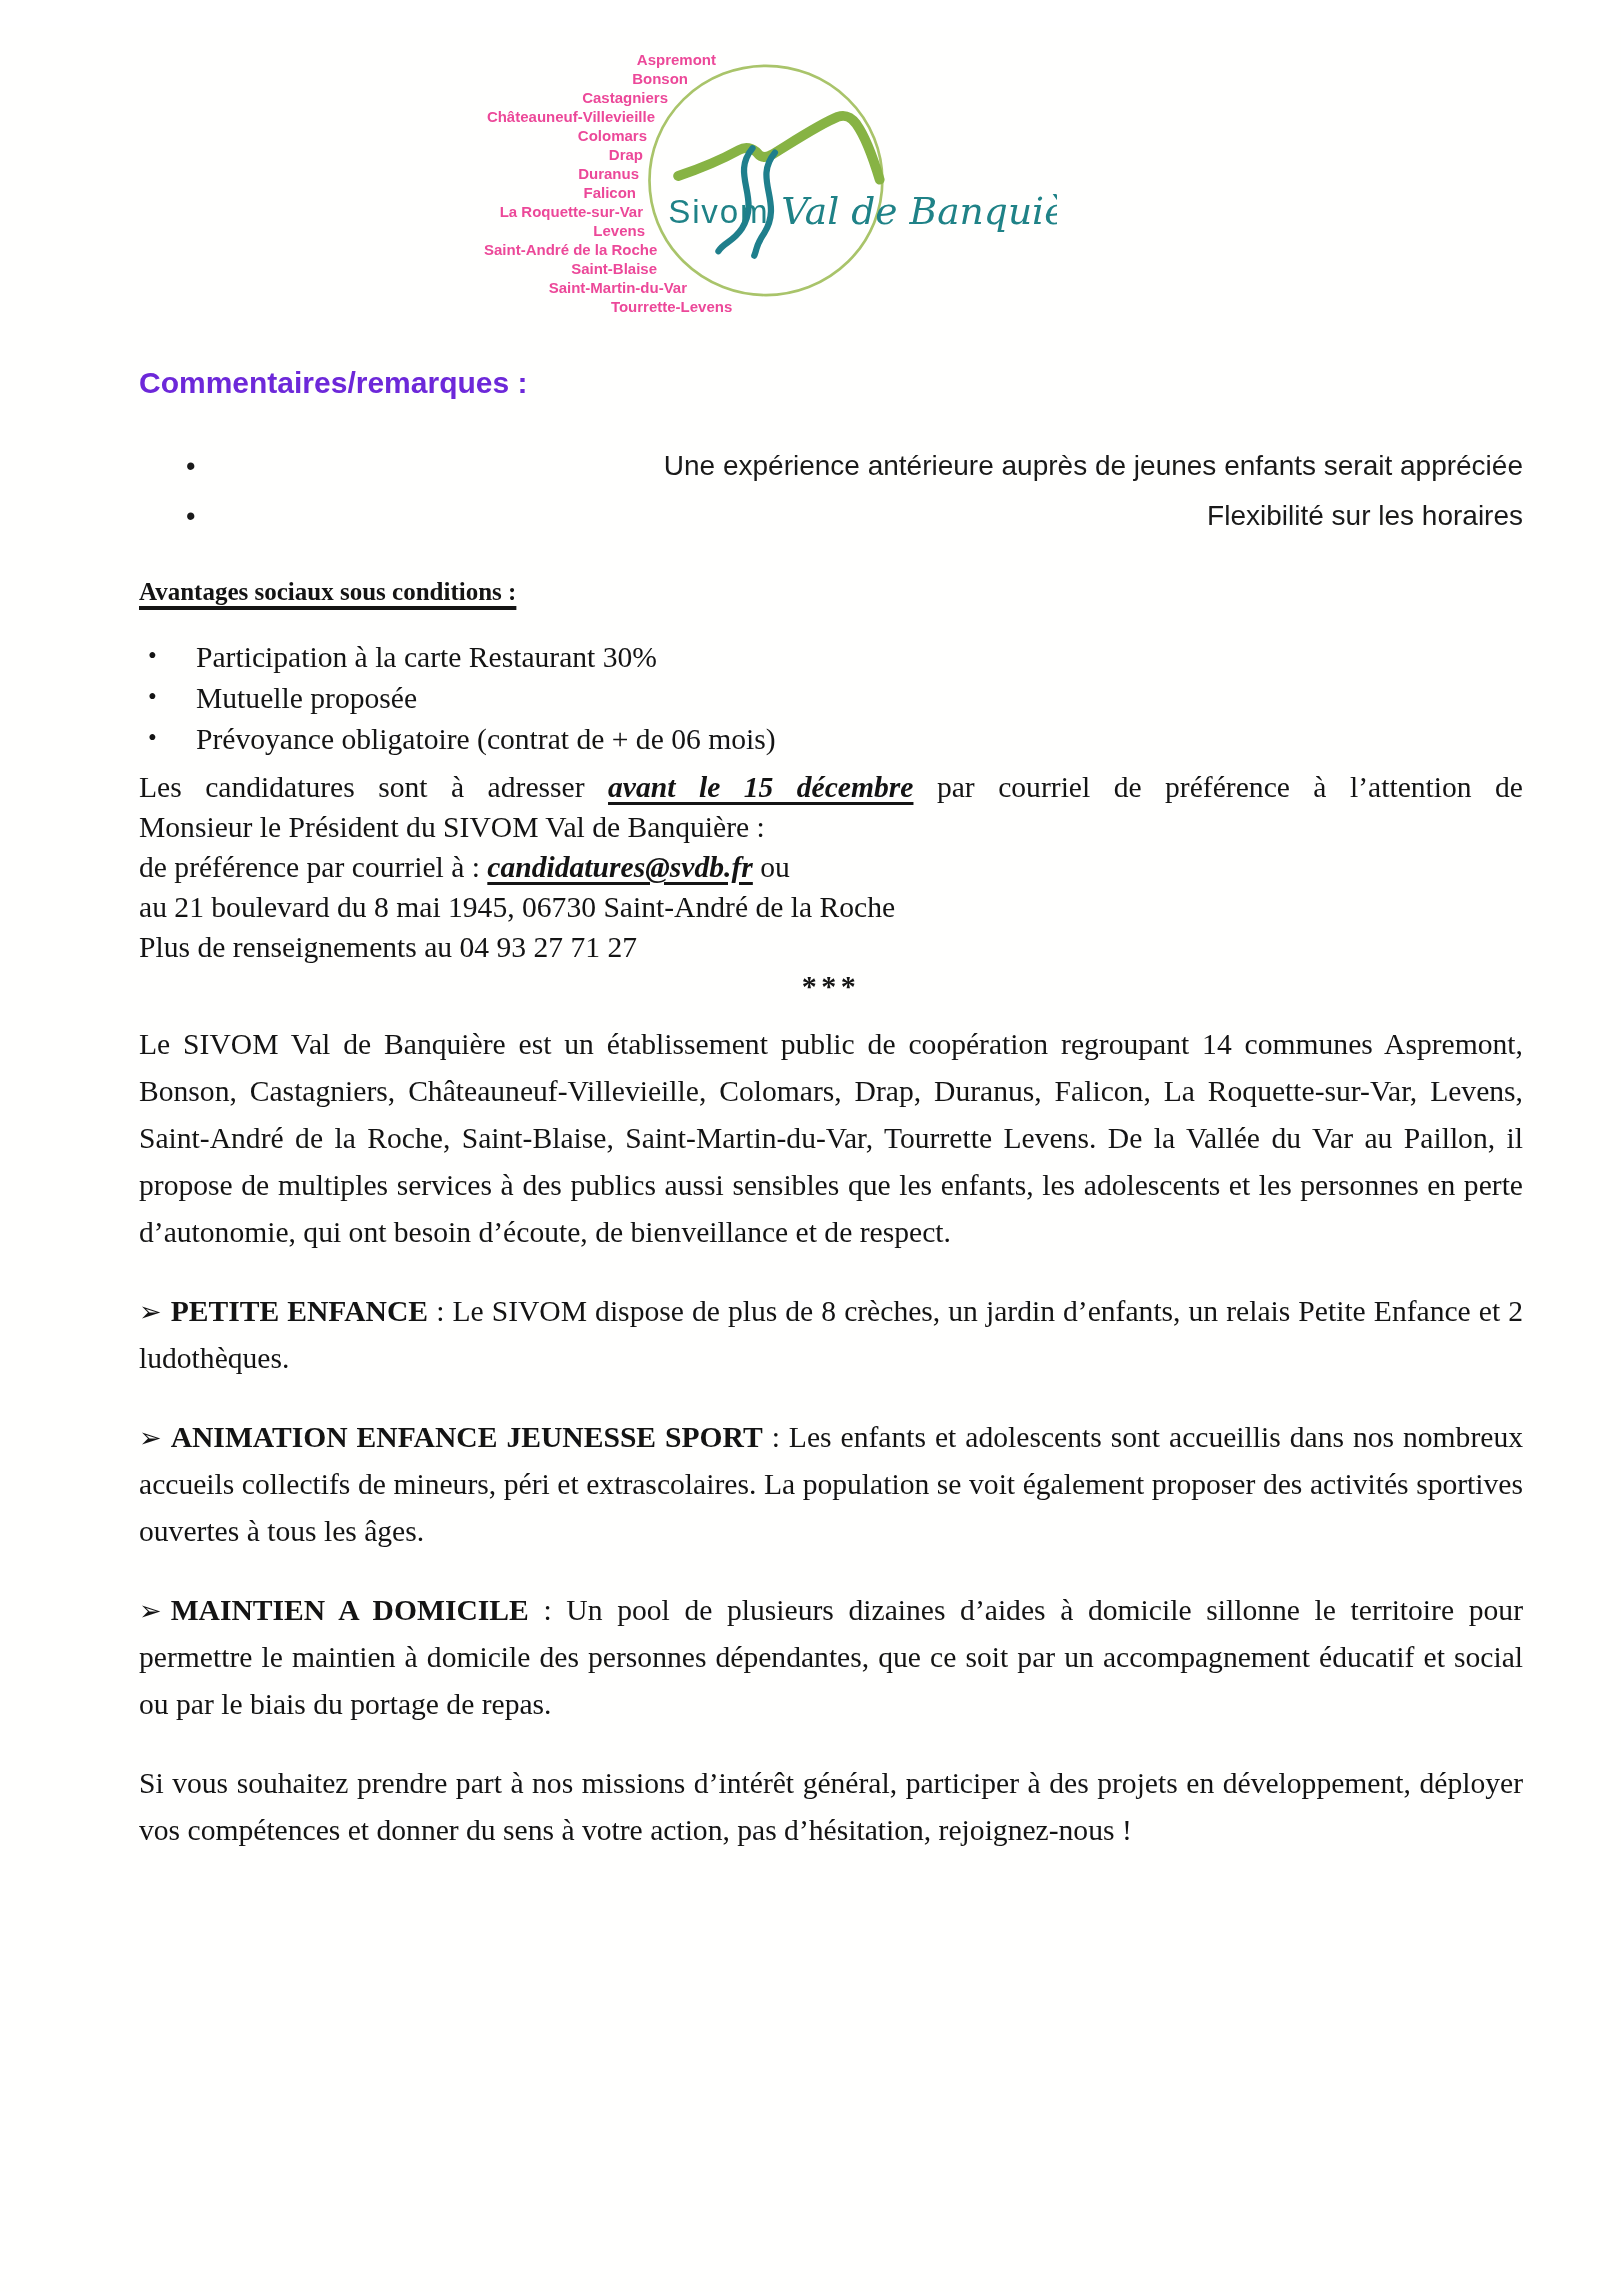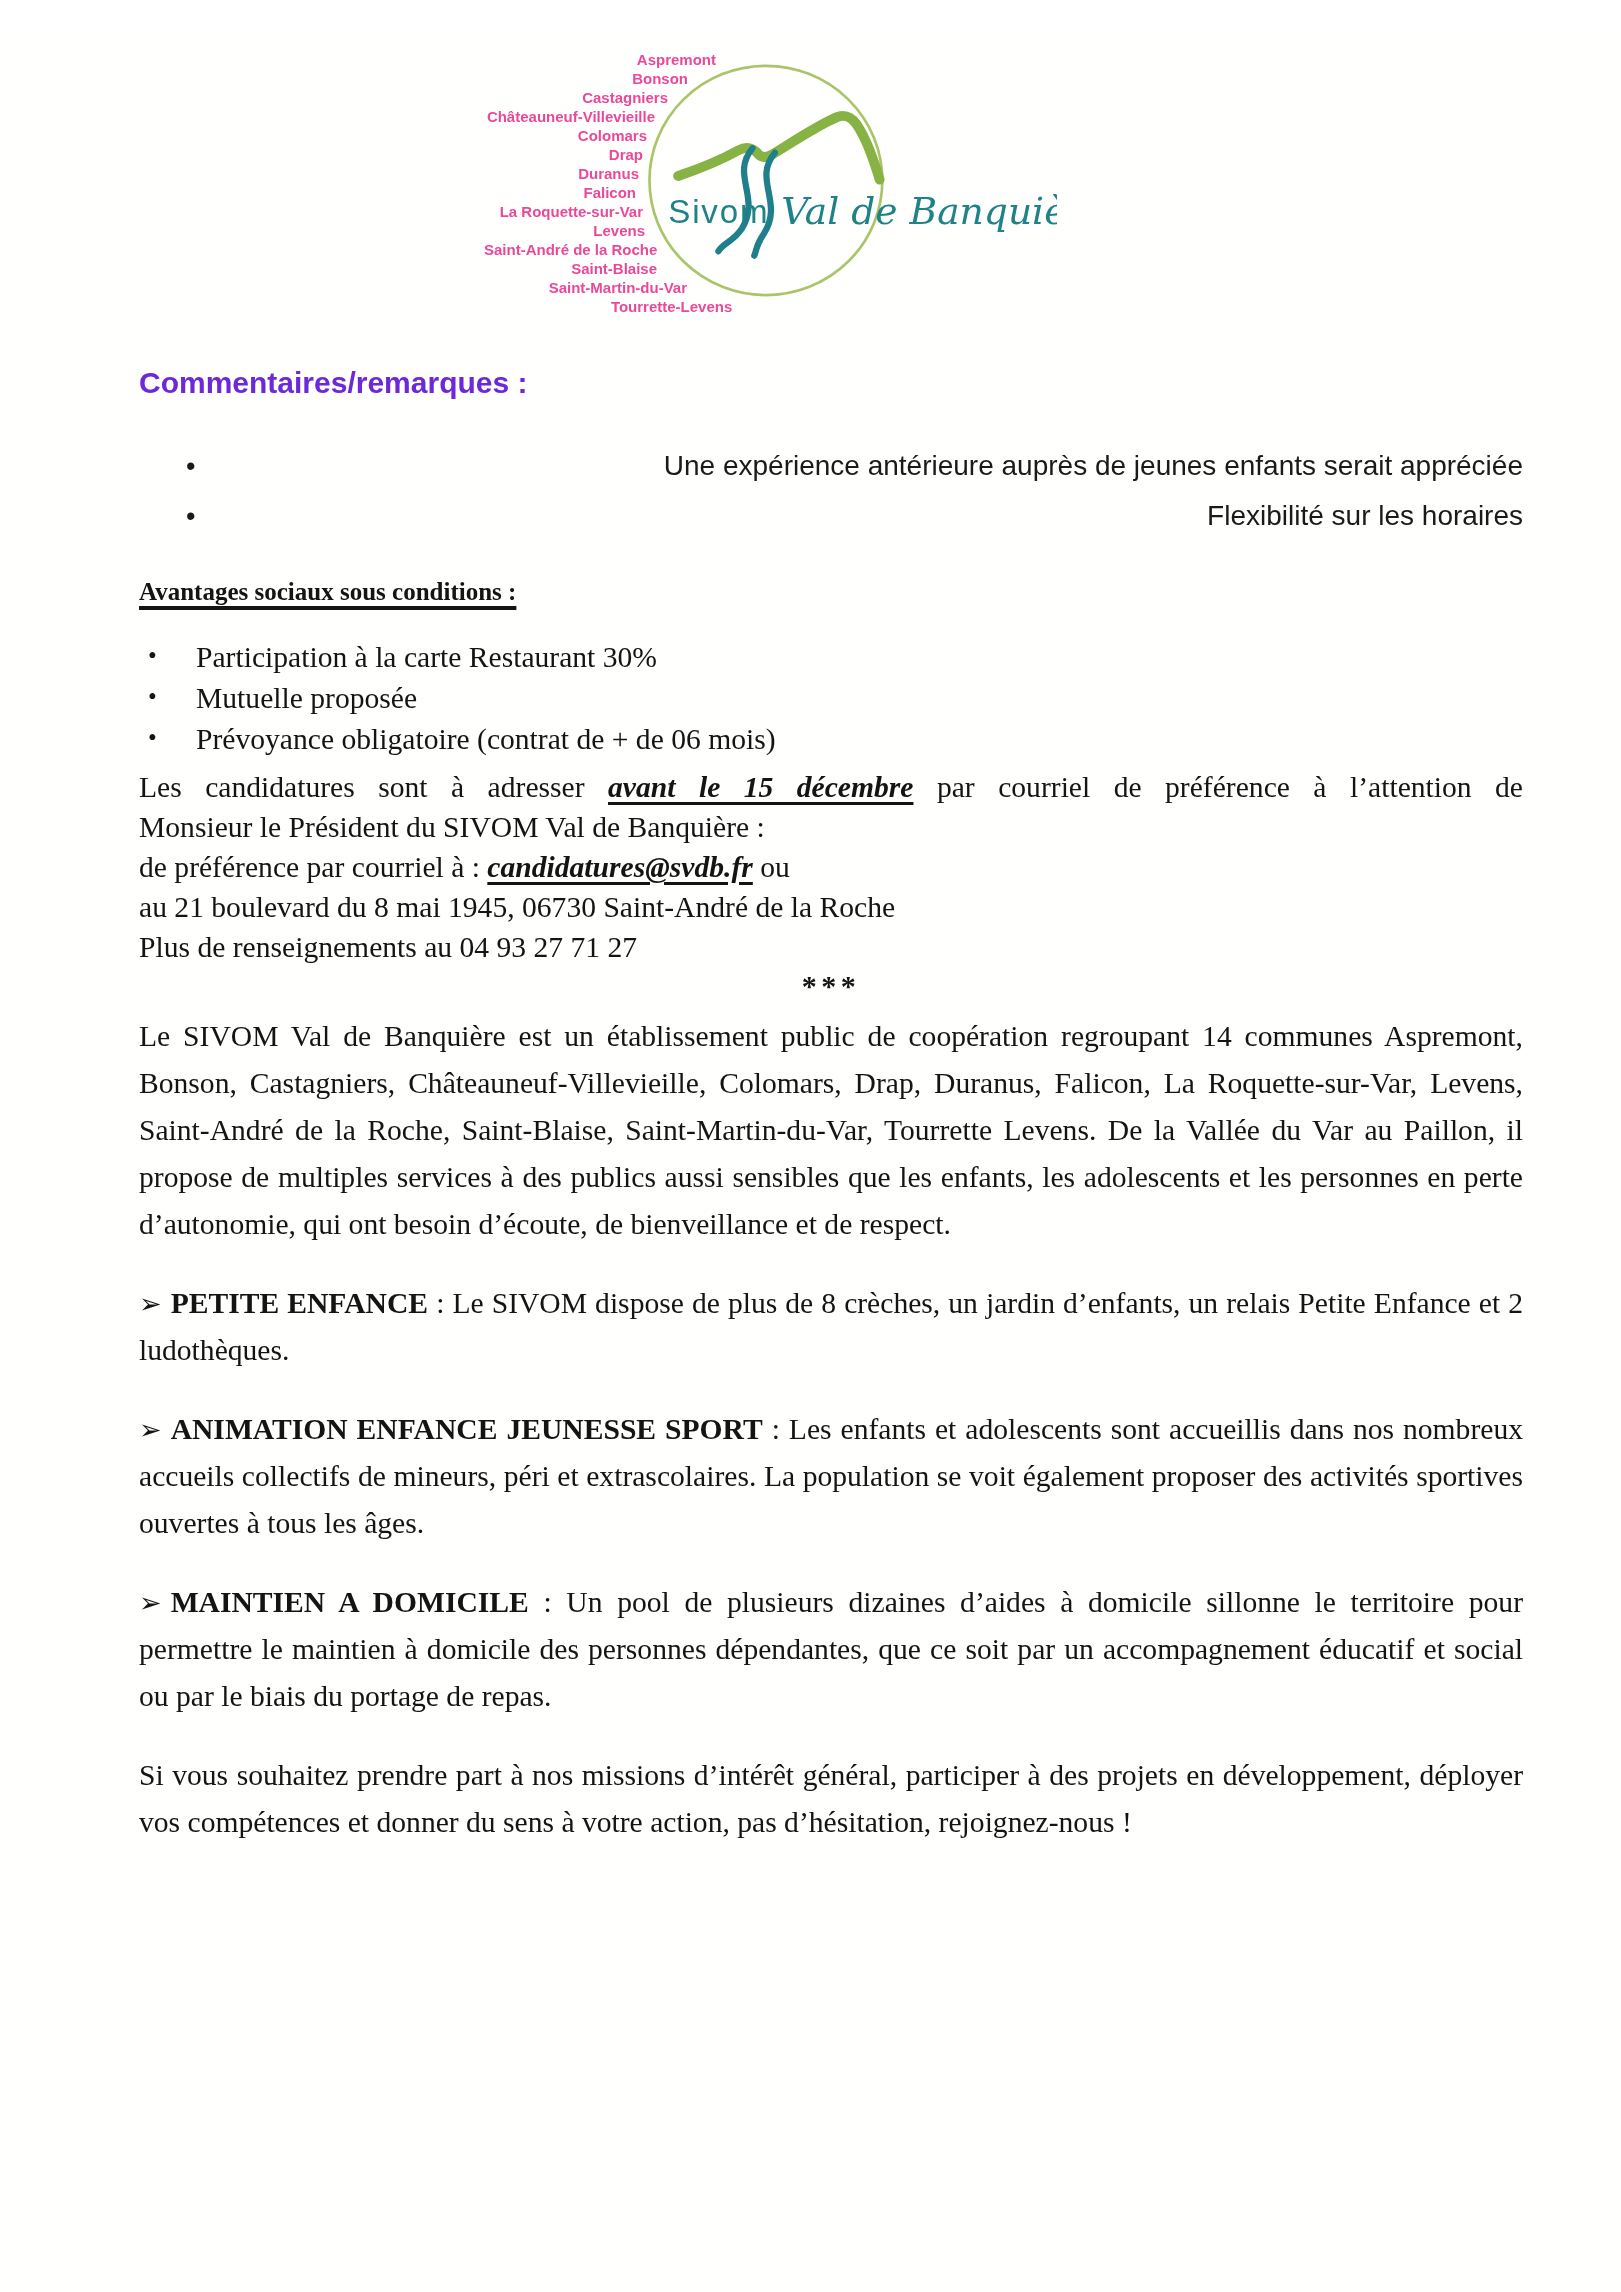--- a/index.html
+++ b/index.html
@@ -60,21 +60,21 @@
   .list-serif li{position:relative;padding-left:48px;}
   .list-serif li::before{content:"\2022";position:absolute;left:0;top:-1.8px;font-size:25px;}
 
   .apply{margin-top:7.2px;font-size:29.6px;line-height:40px;}
   .apply .full{text-align:justify;text-align-last:justify;}
   .em-ul{font-weight:bold;font-style:italic;text-decoration:underline;text-decoration-thickness:2.7px;text-underline-offset:4.5px;margin-top:41px;}
 
   .separator{margin-top:0;text-align:center;font-weight:bold;font-size:30px;line-height:38px;letter-spacing:4.5px;}
 
   .para{font-size:29.6px;line-height:47px;text-align:justify;margin:32px 0 0 0;}
-  .para.first{margin-top:8px;line-height:47px;}
+  .para.first{margin-top:16px;line-height:47px;}
   .para b{font-weight:bold;}
   .arrow{font-family:"DejaVu Sans", sans-serif;font-size:27px;padding-right:9px;}
 </style>
 </head>
 <body>
 
 <div class="page">
 
   <div class="logo">
     <div class="communes">

